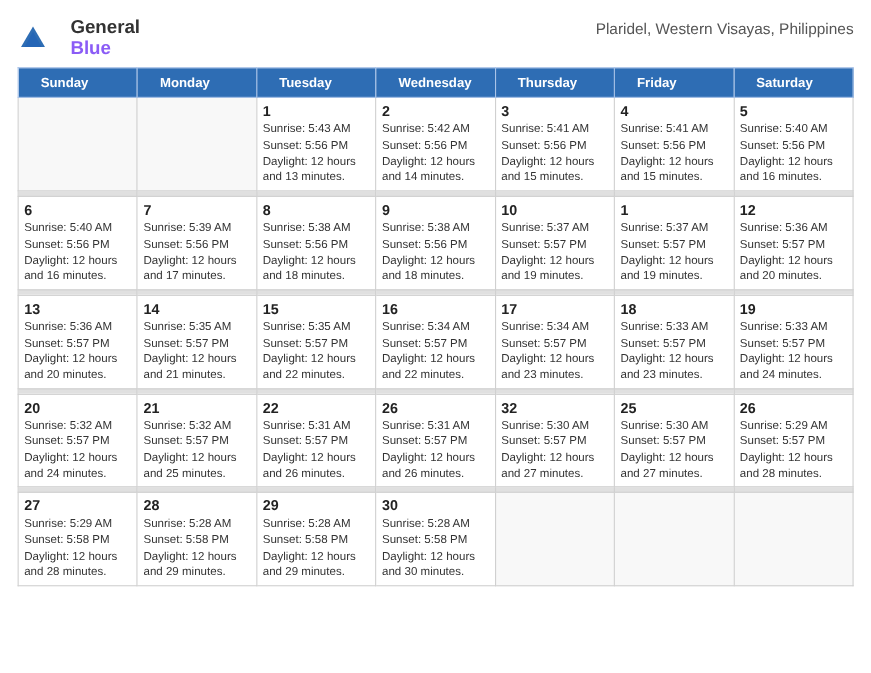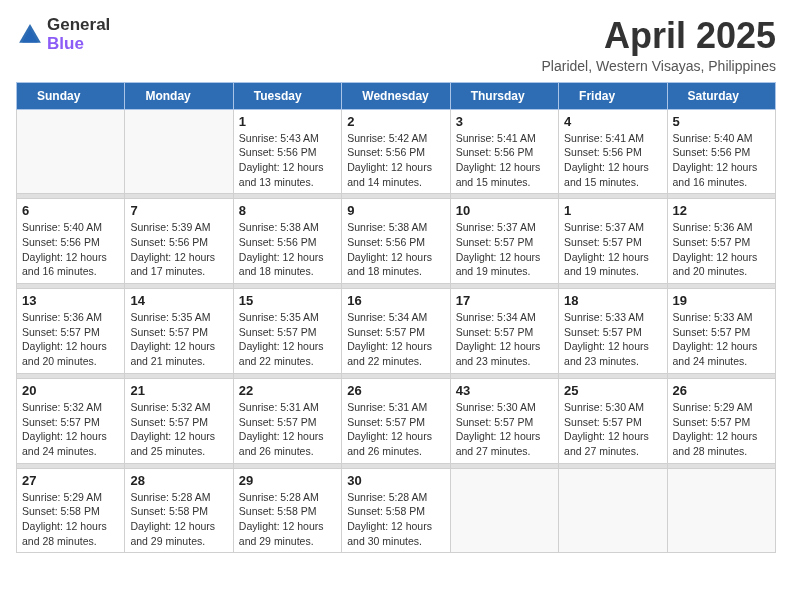--- a/index.html
+++ b/index.html
@@ -12,21 +12,21 @@
     }
     .header-row {
       display: flex;
       justify-content: space-between;
       align-items: flex-start;
       margin-bottom: 8px;
     }
     .logo {
       display: flex;
       align-items: center;
-      gap: 3px;
+      gap: 20px;
     }
     .logo-icon {
       width: 28px;
       height: 28px;
     }
     .title-block {
       text-align: right;
     }
     .month-title {
       font-size: 36px;
@@ -87,21 +87,20 @@
     <svg class="logo-icon" viewBox="0 0 36 36" xmlns="http://www.w3.org/2000/svg">
       <polygon points="18,4 32,28 4,28" fill="#2e6db4"></polygon>
       <polygon points="18,10 28,28 8,28" fill="#1a5eb8" opacity="0.5"></polygon>
     </svg>
     <div>
       <div style="font-size:17px;font-weight:bold;color:#333;line-height:1.1;">General</div>
       <div style="font-size:17px;font-weight:bold;color:#8b5cf6;line-height:1.1;">Blue</div>
     </div>
   </div>
   <div class="title-block">
-    <div class="month-title">April 2025</div>
     <div class="subtitle">Plaridel, Western Visayas, Philippines</div>
   </div>
 </div>
 
 <table class="calendar">
   <thead>
     <tr>
       <th>Sunday</th>
       <th>Monday</th>
       <th>Tuesday</th>
@@ -280,21 +279,21 @@
           Sunrise: 5:31 AM<br>Sunset: 5:57 PM<br>Daylight: 12 hours and 26 minutes.
         </div>
       </td>
         <td>
         <span class="day-number">26</span>
         <div class="day-detail">
           Sunrise: 5:31 AM<br>Sunset: 5:57 PM<br>Daylight: 12 hours and 26 minutes.
         </div>
       </td>
         <td>
-        <span class="day-number">43</span>
+        <span class="day-number">32</span>
         <div class="day-detail">
           Sunrise: 5:30 AM<br>Sunset: 5:57 PM<br>Daylight: 12 hours and 27 minutes.
         </div>
       </td>
         <td>
         <span class="day-number">25</span>
         <div class="day-detail">
           Sunrise: 5:30 AM<br>Sunset: 5:57 PM<br>Daylight: 12 hours and 27 minutes.
         </div>
       </td>

